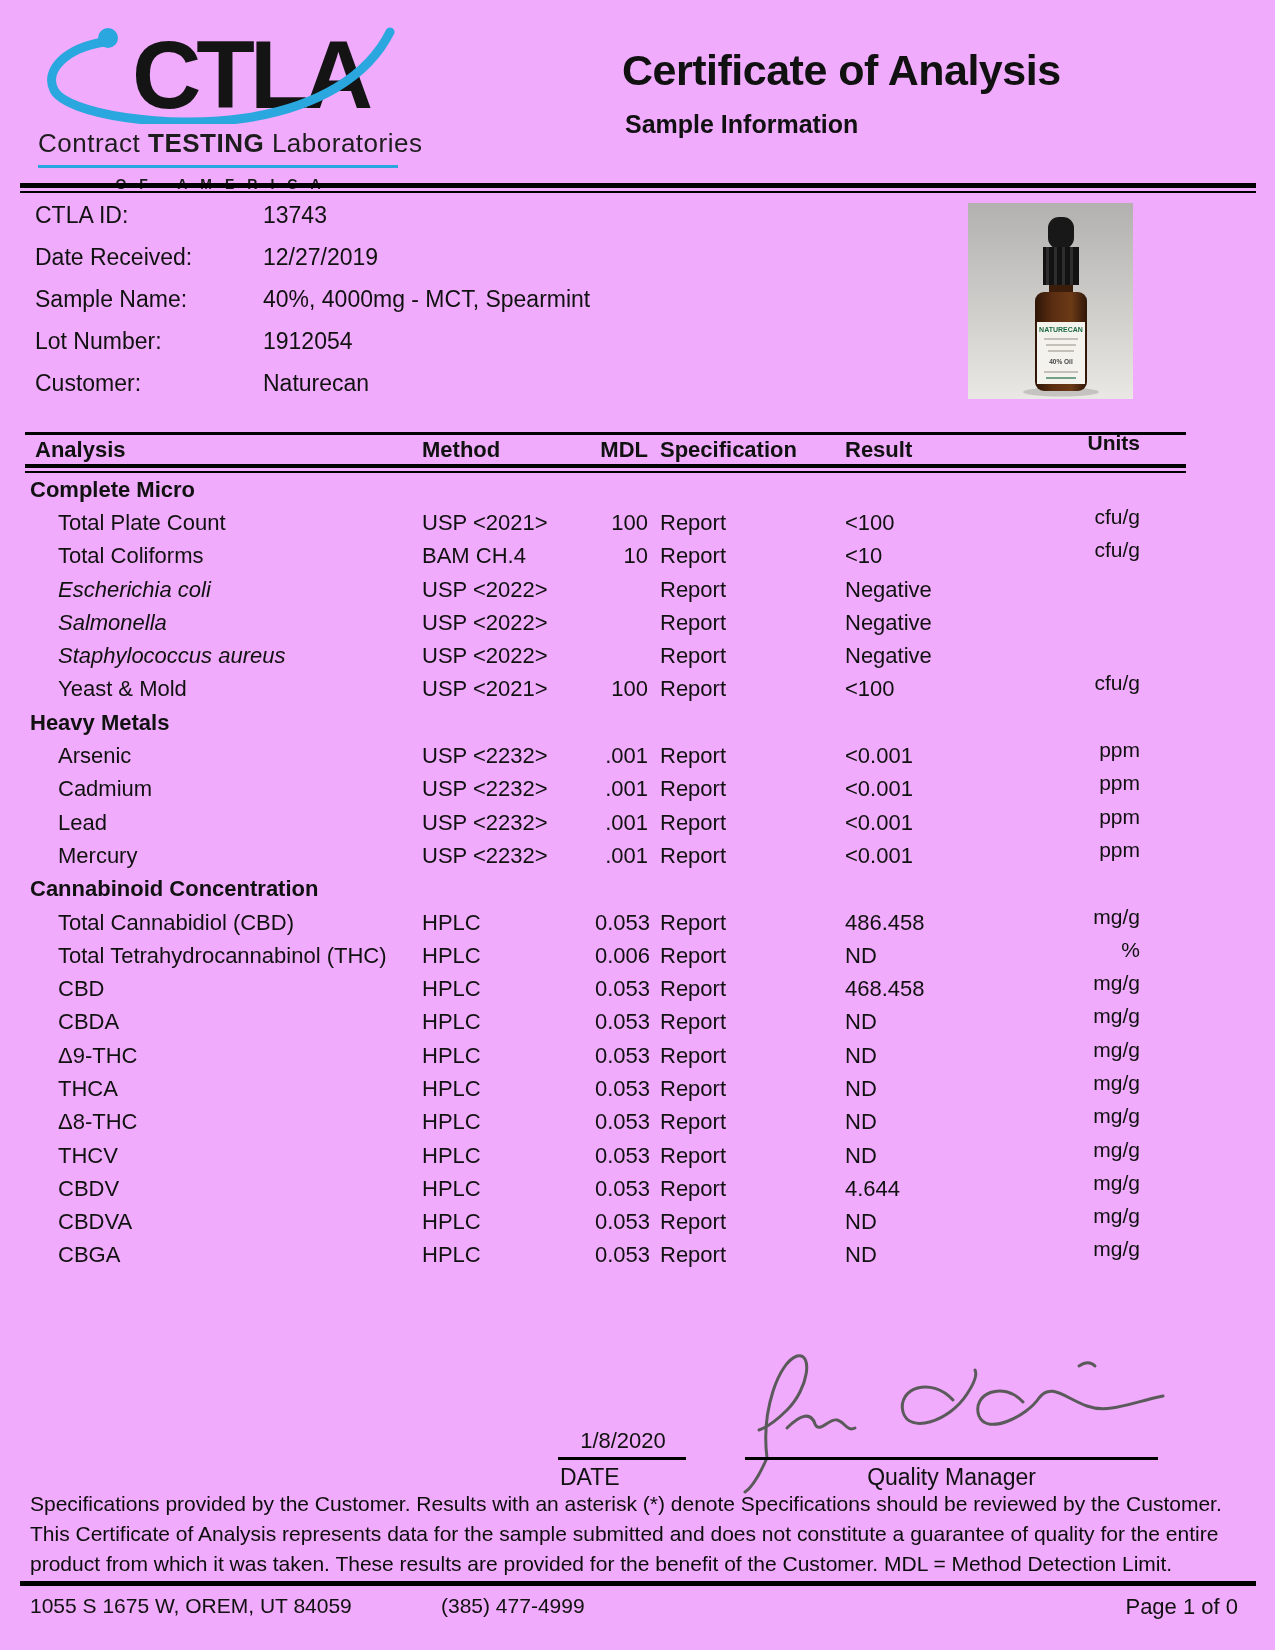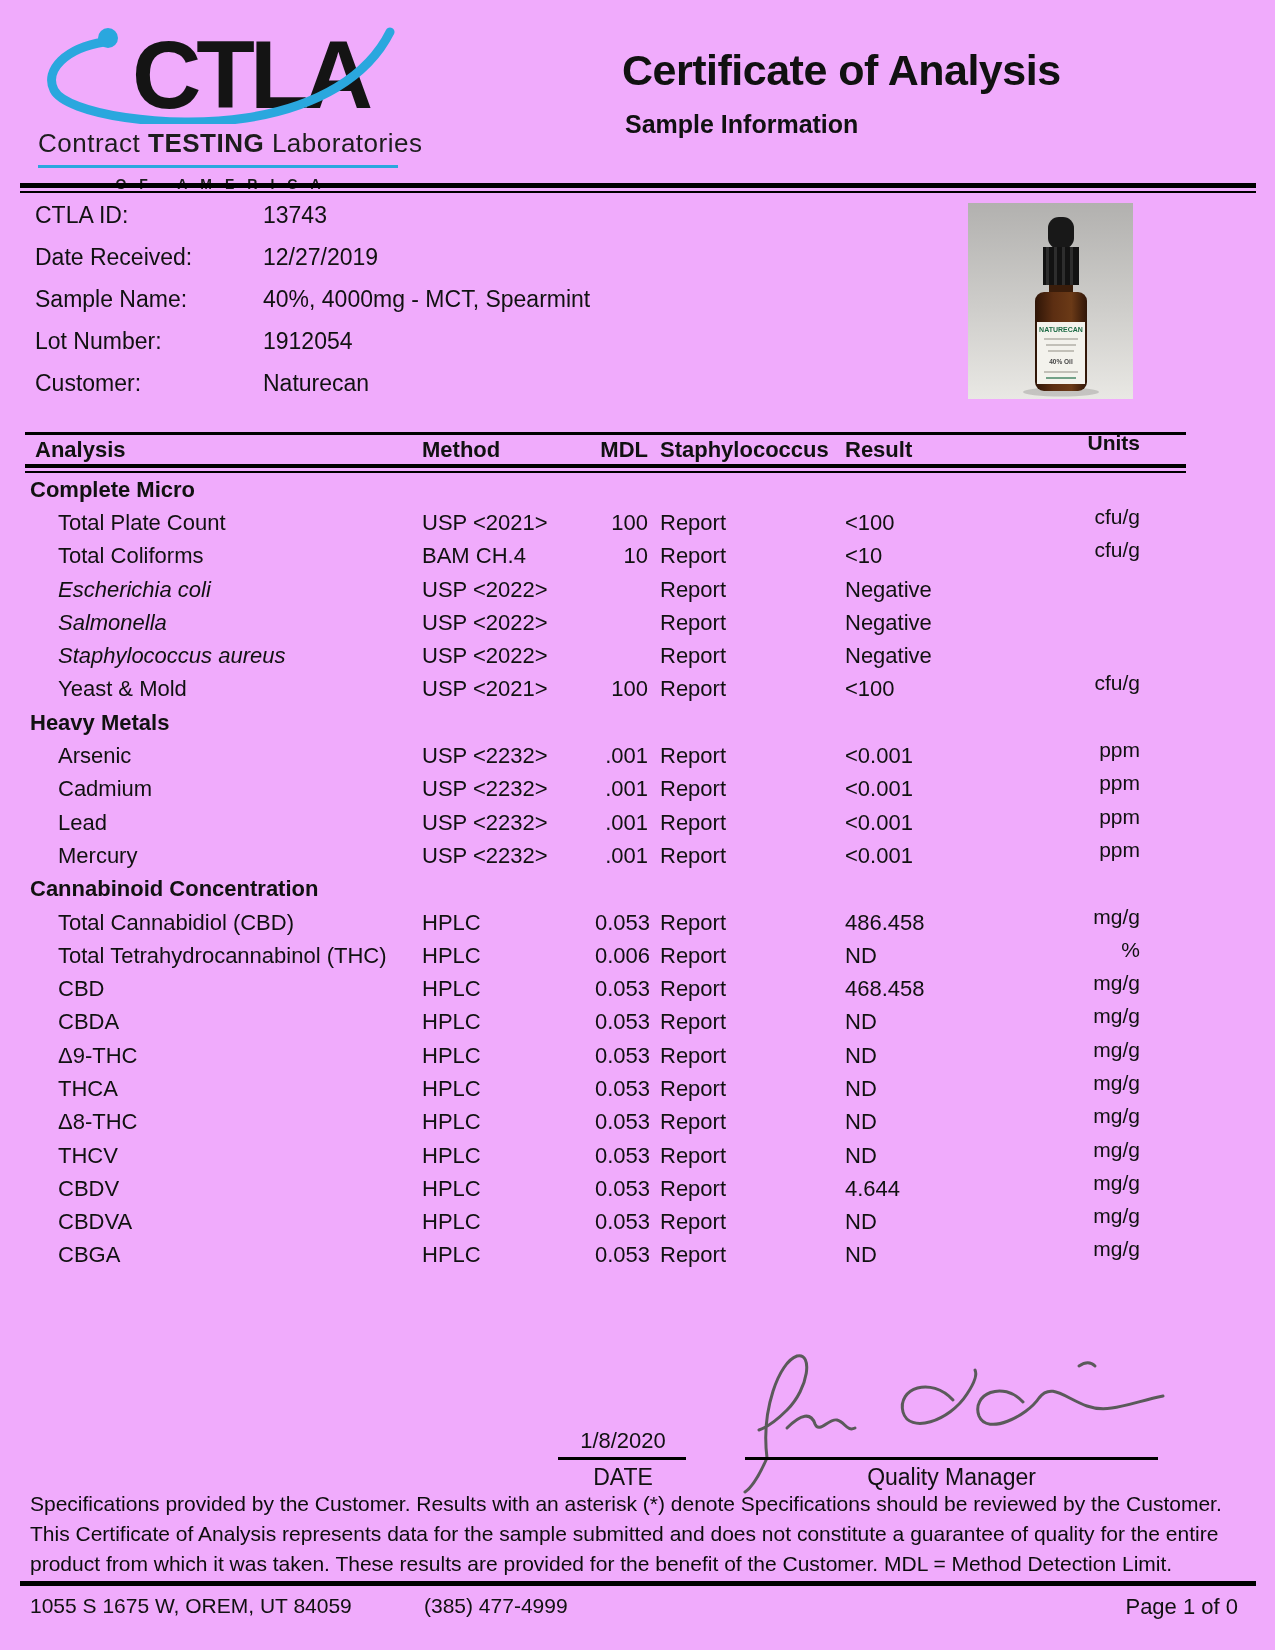--- a/index.html
+++ b/index.html
@@ -32,27 +32,27 @@
   .tbody{position:absolute;left:30px;top:473px;width:1156px;font-size:22px;}
   .trow{display:grid;grid-template-columns:392px 173px 53px 197px 235px 60px;height:33.3px;align-items:center;}
   .srow{display:flex;height:33.3px;align-items:center;font-weight:bold;}
   .c-analysis{padding-left:28px;white-space:nowrap;}
   .c-analysis.italic{font-style:italic;}
   .c-mdl{text-align:right;}
   .c-spec{padding-left:12px;}
   .c-units{text-align:right;font-size:21px;transform:translateY(-6px);}
   
   .sig-date-value{position:absolute;left:560px;top:1428px;width:126px;text-align:center;font-size:22px;}
-  .sig-date-label{position:absolute;left:560px;top:1464px;width:126px;text-align:center;font-size:23px;}
+  .sig-date-label{position:absolute;left:560px;top:1464px;width:126px;font-size:23px;}
   .sig-role-label{position:absolute;left:745px;top:1464px;width:413px;text-align:center;font-size:23px;}
   .sig-svg{position:absolute;left:735px;top:1310px;}
   
   .disclaimer{position:absolute;left:30px;top:1489px;width:1226px;font-size:21px;line-height:30px;color:#0d0d0d;}
   .footer-address{position:absolute;left:30px;top:1594px;font-size:21px;}
-  .footer-phone{position:absolute;left:424px;top:1594px;font-size:21px;}
+  .footer-phone{position:absolute;left:441px;top:1594px;font-size:21px;}
   .footer-page{position:absolute;left:1030px;top:1594px;width:208px;text-align:right;font-size:22px;}
 </style>
 </head>
 <body>
 
 <div class="page">
 
   <div class="logo-block">
     <svg width="360" height="106" viewBox="0 0 360 106">
       <text x="212" y="90" text-anchor="middle" font-family="Liberation Sans, DejaVu Sans, sans-serif" font-size="96" font-weight="bold" letter-spacing="-5" fill="#141414">CTLA</text>
@@ -132,21 +132,21 @@
   </div>
 
   <div class="rule" style="left:25px;top:432px;width:1161px;height:3px;"></div>
   <div class="rule" style="left:25px;top:464px;width:1161px;height:4px;"></div>
   <div class="rule" style="left:25px;top:471px;width:1161px;height:2px;"></div>
 
   <div class="thead">
     <div class="c-analysis" style="padding-left:5px;">Analysis</div>
     <div>Method</div>
     <div class="c-mdl">MDL</div>
-    <div class="c-spec">Staphylococcus</div>
+    <div class="c-spec">Specification</div>
     <div>Result</div>
     <div class="c-units">Units</div>
   </div>
 
   <div class="tbody">
     <div class="srow">
       <div>Complete Micro</div>
     </div>
 
     <div class="trow">

